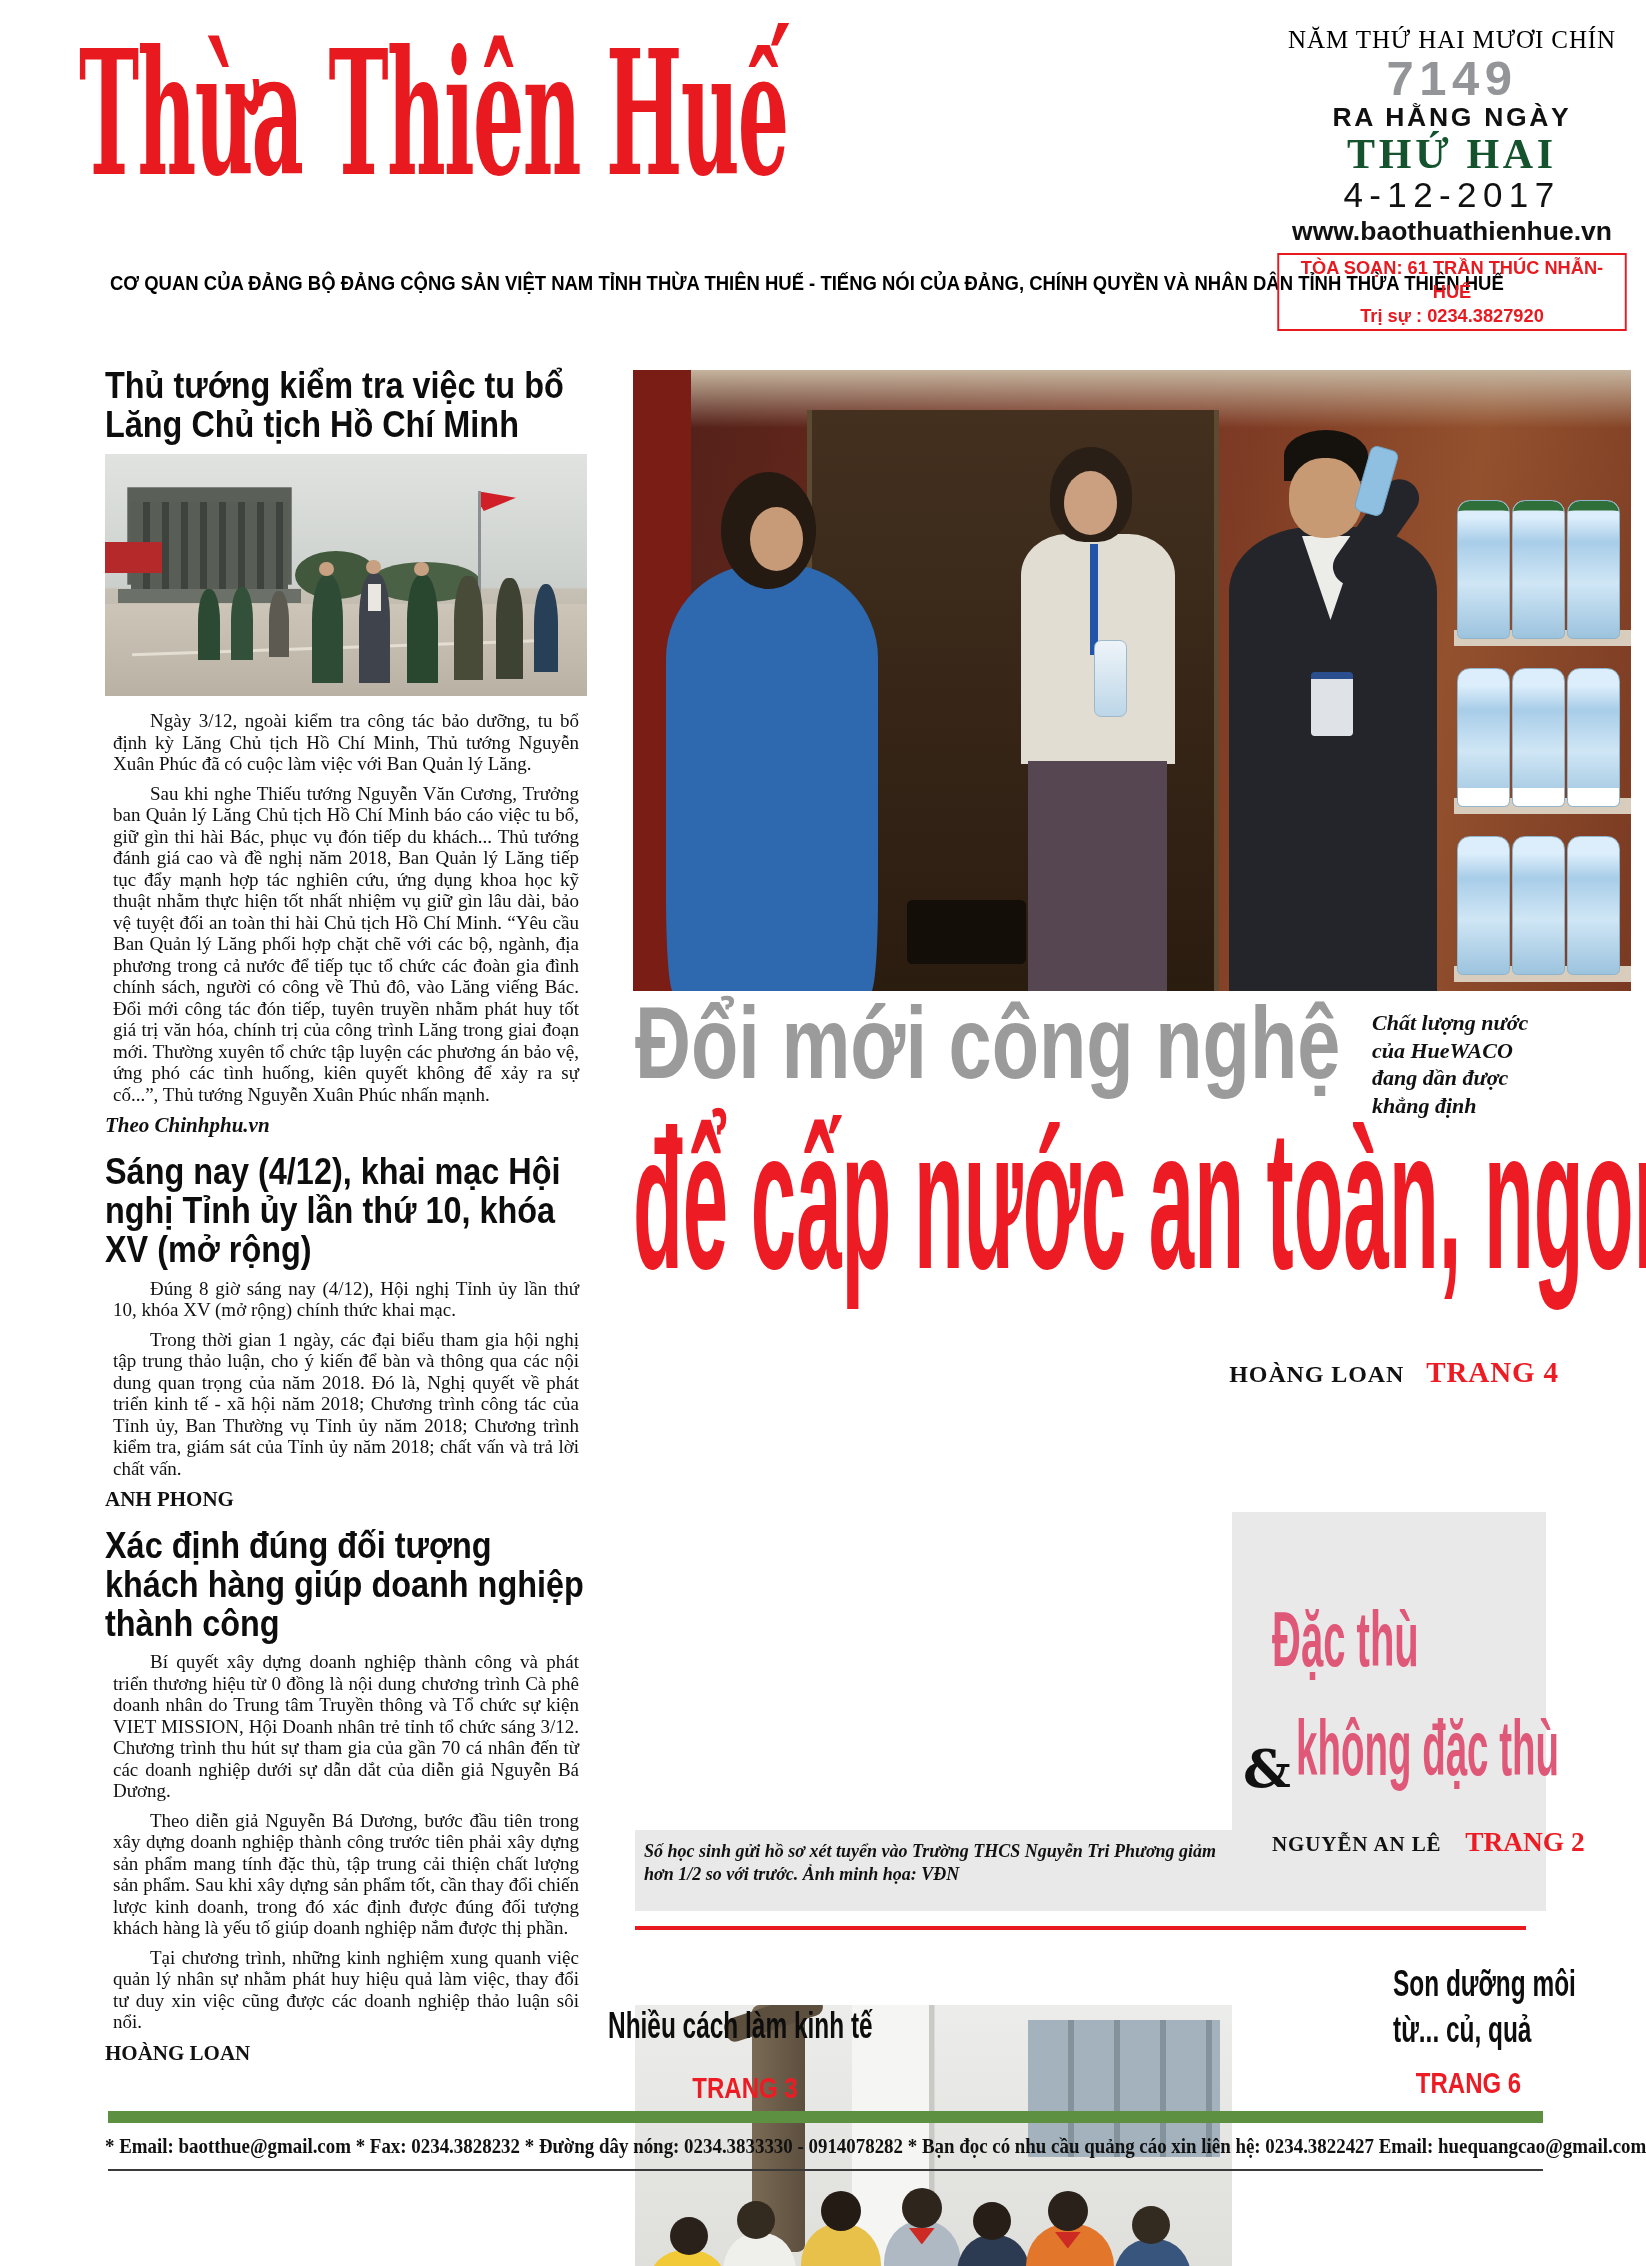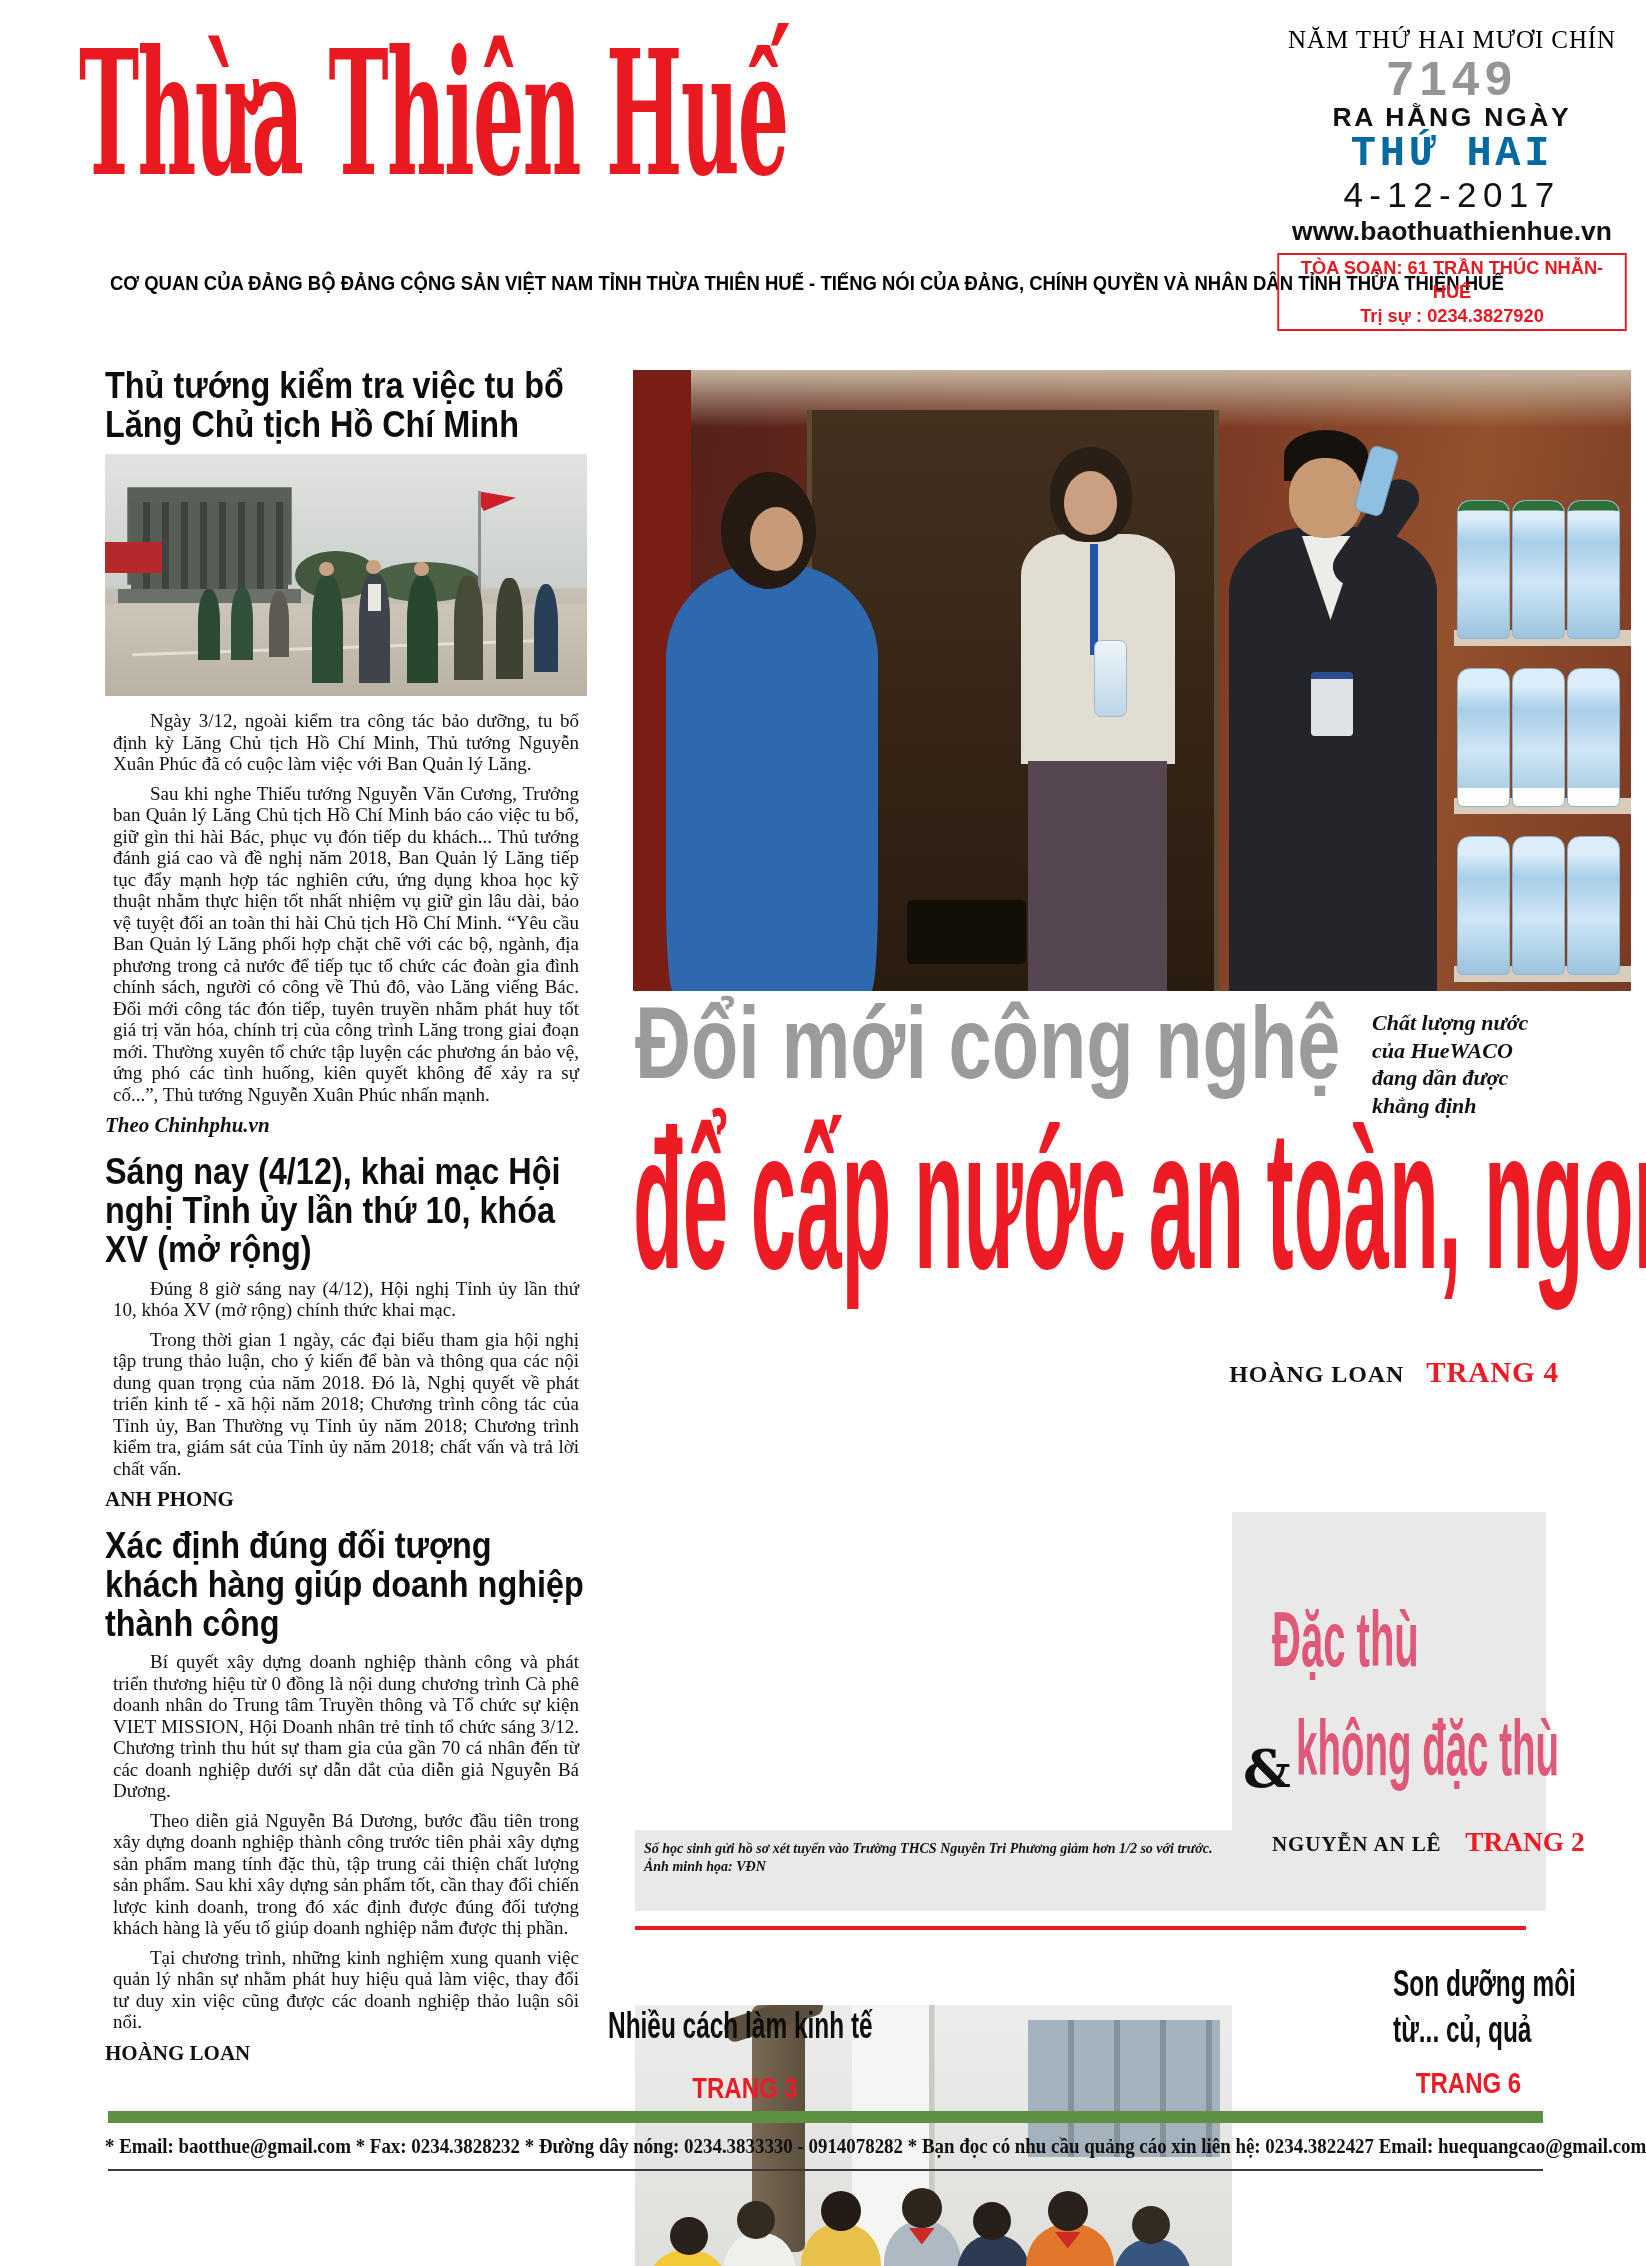--- a/index.html
+++ b/index.html
@@ -12,22 +12,22 @@
   .mast-title{left:79px;top:24px;font-family:"DejaVu Serif",serif;font-weight:700;
     color:#e8191f;font-size:172px;line-height:1.05;white-space:nowrap;
     transform:scaleX(0.47);transform-origin:left top;letter-spacing:-3.7px;}
   .tagline{left:110px;top:271px;font-size:21px;white-space:nowrap;color:#000;
     transform:scaleX(0.88);transform-origin:left top;}
   .infobox{left:1270px;top:25.6px;width:364px;text-align:center;line-height:1.12;}
   .info-year{font-family:"Liberation Serif",serif;font-size:25px;letter-spacing:0.9px;color:#000;}
   .info-issue{font-family:"Liberation Sans",sans-serif;font-weight:700;font-size:49px;
     color:#939598;letter-spacing:5.5px;line-height:1.0;}
   .info-freq{font-family:"Liberation Sans",sans-serif;font-weight:700;font-size:26.5px;letter-spacing:2.7px;}
-  .info-weekday{font-family:Liberation Mono, monospace;font-weight:700;font-size:42px;
-    color:#0369a1;letter-spacing:3.7px;line-height:1.05;}
+  .info-weekday{font-family:Liberation Serif, serif;font-weight:700;font-size:42px;
+    color:#14532d;letter-spacing:3.7px;line-height:1.05;}
   .info-date{font-family:Liberation Sans, sans-serif;font-size:35px;letter-spacing:6.4px;line-height:1.1;}
   .info-site{font-family:"Liberation Sans",sans-serif;font-weight:700;font-size:26.5px;line-height:1.25;}
   .info-office{display:inline-block;border:2.7px solid #e8191f;color:#e8191f;margin-top:4.6px;
     padding:1.8px 7.3px;font-family:"Liberation Sans",sans-serif;font-weight:700;font-size:19px;
     line-height:1.25;transform:scaleX(0.96);transform-origin:center top;}
 
   
   .leftcol{left:105px;top:367px;width:482px;}
   .headline{font-family:"Liberation Sans",sans-serif;font-weight:700;color:#0d0d0d;
     font-size:36px;line-height:1.08;width:535px;transform:scaleX(0.9);transform-origin:left top;}
@@ -49,21 +49,21 @@
     transform:scale(0.54,1.32);transform-origin:left top;line-height:1.05;}
   .lead-caption{left:1372px;top:1009px;width:183px;font-weight:700;font-style:italic;
     font-size:22px;line-height:1.25;}
   .lead-byrow{right:88px;top:1356px;text-align:left;white-space:nowrap;}
   .lead-byrow .by{font-weight:700;font-size:24px;letter-spacing:0.9px;}
   .lead-byrow .pg{font-weight:700;font-size:29px;color:#ed1c24;margin-left:18.3px;letter-spacing:0.9px;}
 
   
   .gray-strip{left:635px;top:1830px;width:911px;height:81px;background:#e9e9e9;}
   .edu-caption{left:644px;top:1840px;width:585px;font-weight:700;font-style:italic;
-    font-size:14px;line-height:1.25;}
+    font-size:18px;line-height:1.25;}
   .feature-box{left:1232px;top:1512px;width:314px;height:399px;background:#e9e9e9;}
   .feature-w1{left:1272px;top:1601px;font-size:77px;color:#e05878;white-space:nowrap;
     transform:scaleX(0.52);transform-origin:left top;line-height:1.0;}
   .feature-amp{left:1243px;top:1742px;font-family:"DejaVu Serif",serif;font-weight:700;
     font-size:53px;color:#111;line-height:1;}
   .feature-w2{left:1296px;top:1710px;font-size:77px;color:#e05878;white-space:nowrap;
     transform:scaleX(0.5);transform-origin:left top;line-height:1.0;}
   .feature-byrow{left:1272px;top:1827px;width:256px;white-space:nowrap;}
   .feature-byrow .by{font-weight:700;font-size:21px;letter-spacing:0.9px;}
   .feature-byrow .pg{font-weight:700;font-size:27.4px;color:#ed1c24;margin-left:20px;}

